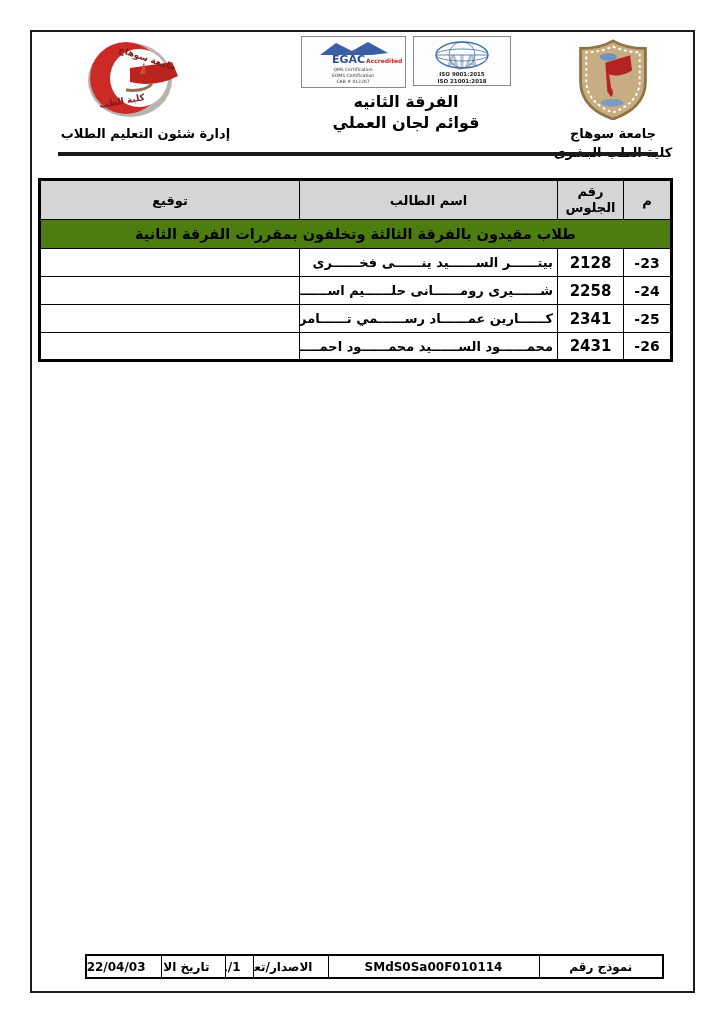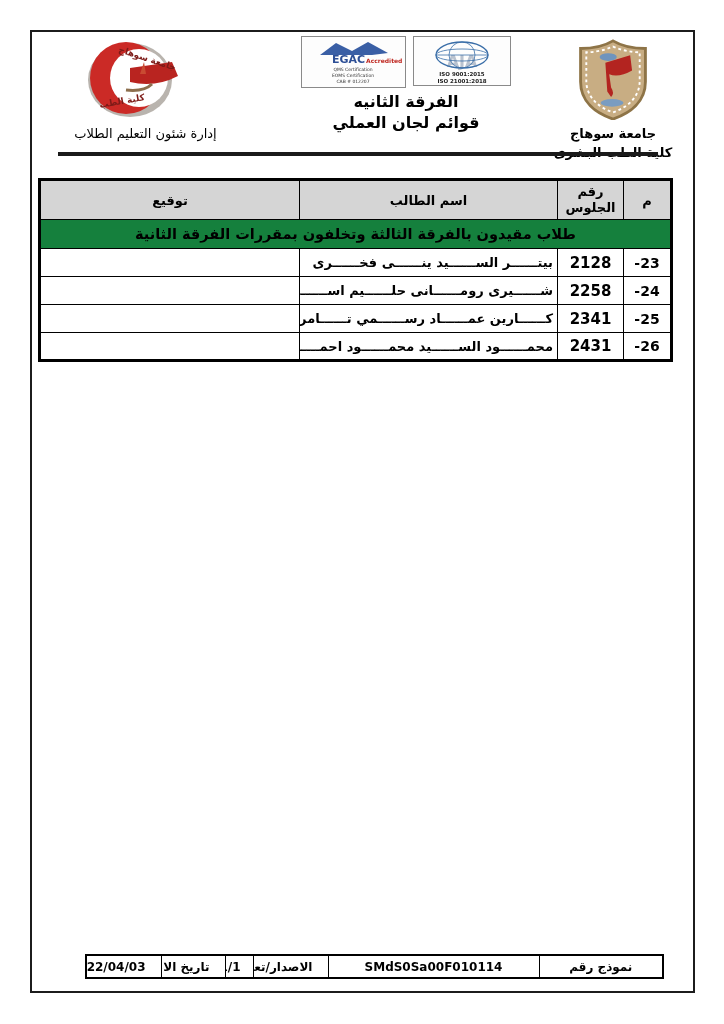--- a/index.html
+++ b/index.html
@@ -7,42 +7,42 @@
     position:relative;width:724px;height:1024px;background:#ffffff;overflow:hidden;
     font-family:"DejaVu Sans",sans-serif;color:#000;
   }
   
   .page-frame{position:absolute;left:30px;top:30px;width:661px;height:959px;border:2px solid #1c1c1c;background:#fff;}
 
   
   .hdr-left{position:absolute;left:48px;top:38px;width:195px;text-align:center;}
   .hdr-center{position:absolute;left:296px;top:36px;width:220px;text-align:center;}
   .hdr-right{position:absolute;left:543px;top:38px;width:140px;text-align:center;}
-  .dept-label{font-size:13px;font-weight:normal;margin-top:2px;direction:rtl;}
+  .dept-label{font-size:13px;font-weight:bold;margin-top:2px;direction:rtl;}
   .uni-label{font-size:13px;font-weight:bold;line-height:1.45;direction:rtl;margin-top:1px;}
 
   .badges{display:flex;justify-content:center;align-items:flex-start;gap:7px;margin-bottom:3px;}
   .badge-box{border:1px solid #8a8a8a;background:#fdfdfd;}
 
   .titles{direction:rtl;font-weight:bold;}
   .title-line{font-size:16px;line-height:21px;}
 
   .hdr-rule{position:absolute;left:58px;top:152px;width:600px;height:4px;background:#1a1a1a;}
 
   
   table.main{
     position:absolute;left:38px;top:178px;width:632px;
     border-collapse:collapse;direction:rtl;table-layout:fixed;
     border:3px solid #000;
   }
   table.main td,table.main th{border:1px solid #000;padding:0 4px;overflow:hidden;white-space:nowrap;}
   table.main th{background:#d5d5d5;font-size:13px;font-weight:bold;text-align:center;}
   tr.hdr-row{height:40px;}
   tr.section-row{height:29px;}
-  tr.section-row td{background:#15803d;font-size:14.5px;font-weight:bold;text-align:center;}
+  tr.section-row td{background:#4d7c0f;font-size:14.5px;font-weight:bold;text-align:center;}
   tr.data-row{height:28px;background:#fff;}
   td.cell-serial{text-align:center;font-weight:bold;font-size:14px;}
   td.cell-seat{text-align:center;font-weight:bold;font-size:15px;}
   td.cell-name{text-align:right;font-weight:bold;font-size:13px;padding-right:6px;margin-left:23px;}
   td.cell-sign{background:#fff;}
   .ltr{direction:ltr;unicode-bidi:isolate;display:inline-block;}
   .two-line{line-height:1.25;display:block;}
 
   
   table.footer{

